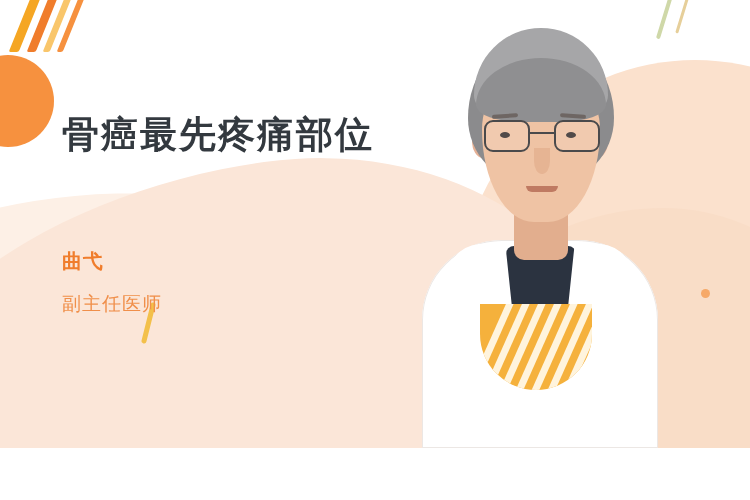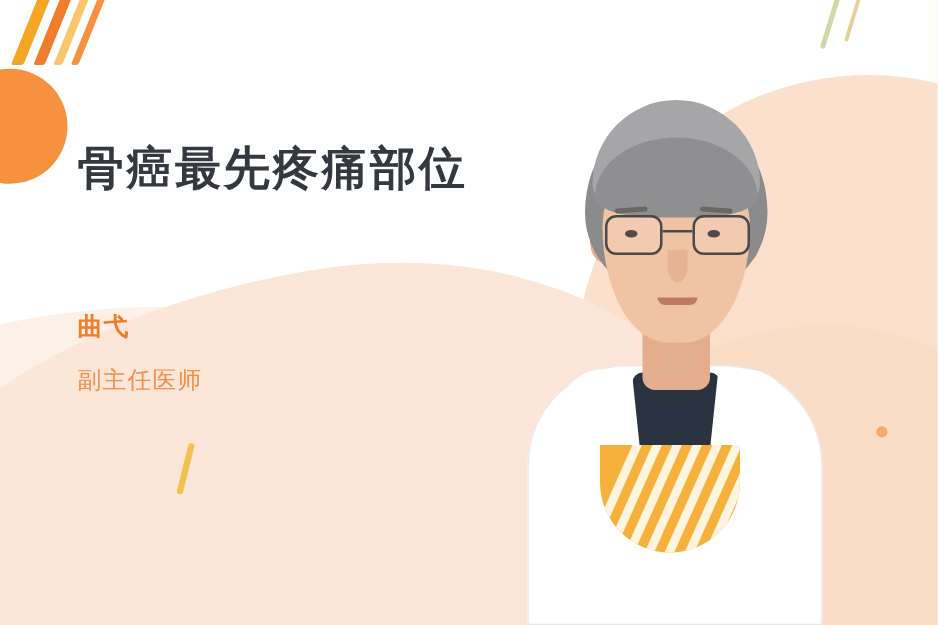--- a/index.html
+++ b/index.html
@@ -3,21 +3,21 @@
 <meta charset="utf-8">
 <style>
   * { margin:0; padding:0; box-sizing:border-box; }
   html,body { width:750px; height:500px; overflow:hidden; }
   body {
     font-family:"Liberation Sans", sans-serif;
     background:#ffffff;
   }
   .card {
     position:relative;
-    width:750px; height:500px;
+    width:750px; height:448px;
     background:#ffffff;
     overflow:hidden;
     text-align:center;
   }
 
   
   .bg-layer { position:absolute; inset:0; overflow:hidden; }
 
   
   .wave-bottom {

